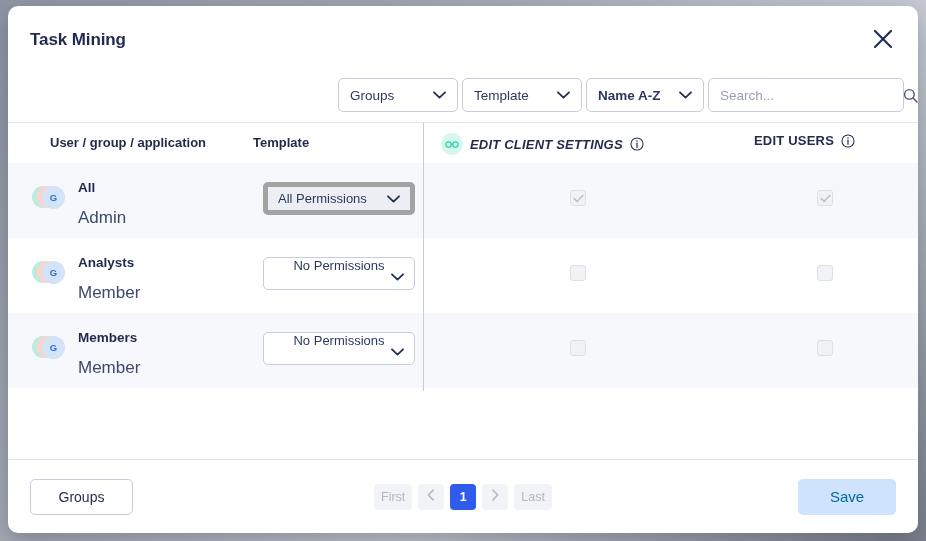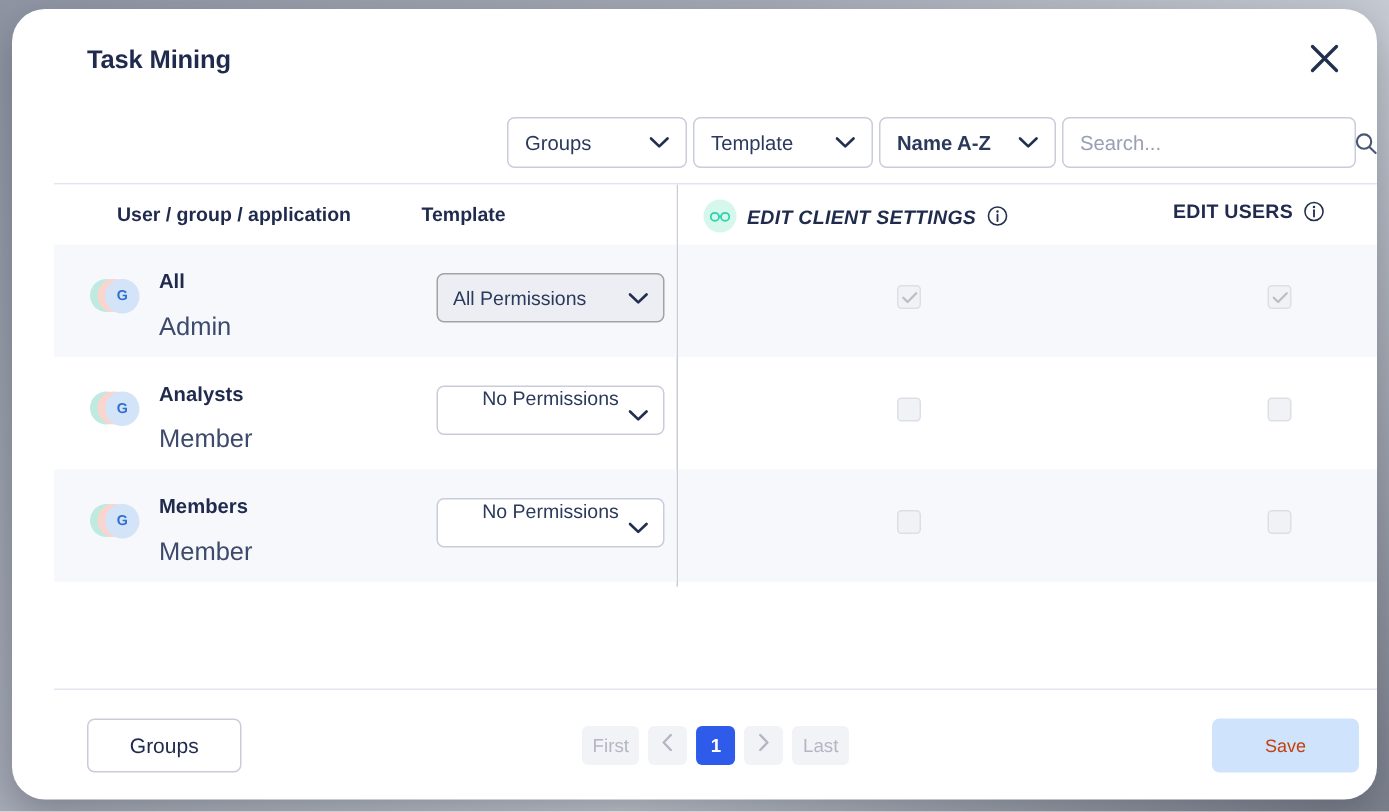--- a/index.html
+++ b/index.html
@@ -17,26 +17,25 @@
   }
 
   
   .modal {
     position: absolute;
     left: 8px;
     top: 6px;
     width: 910px;
     height: 527px;
     background: #ffffff;
-    border-radius: 22px;
+    border-radius: 10px;
     box-shadow: 0 10px 26px rgba(20,25,40,0.30);
     display: flex;
     flex-direction: column;
     overflow: hidden;
-    padding-left: 28px;
   }
 
   
   .modal-header {
     height: 62px;
     flex: 0 0 62px;
     position: relative;
   }
   .modal-title {
     position: absolute;
@@ -227,21 +226,21 @@
     width: 152px;
     height: 33px;
     border-radius: 5px;
     display: flex;
     align-items: center;
     padding: 0 10px;
     cursor: pointer;
     font-size: 13px;
     color: #2b3a5c;
   }
-  .row-select.filled { background: #eceef3; border: 1px solid #a3a3a3; }
+  .row-select.filled { background: #eceef3; border: 5px solid #a3a3a3; }
   .row-select.outline { background: #fff; border: 1px solid #c9ccdb; flex-direction: column; }
   .row-select .chev { margin-left: auto; display: flex; align-items: center; }
 
   
   .rrow { height: 75px; position: relative; }
   .rrow.shaded { background: #f7f8fb; }
   .cb {
     position: absolute;
     top: 27px;
     width: 16px; height: 16px;
@@ -269,28 +268,28 @@
     border: 1px solid #c9ccdb;
     border-radius: 5px;
     background: #fff;
     font-size: 14px;
     color: #1f2a4d;
     cursor: pointer;
     font-family: "Liberation Sans", sans-serif;
   }
   .btn-save {
     position: absolute;
-    right: 12px;
+    right: 22px;
     width: 98px;
     height: 36px;
     border: none;
     border-radius: 5px;
     background: #cfe3fd;
-    color: #c2410c;
-    font-size: 12px;
+    color: #0369a1;
+    font-size: 15px;
     cursor: default;
     font-family: "Liberation Sans", sans-serif;
   }
 
   .pagination {
     position: absolute;
     left: 50%;
     transform: translateX(-50%);
     display: flex;
     align-items: center;

